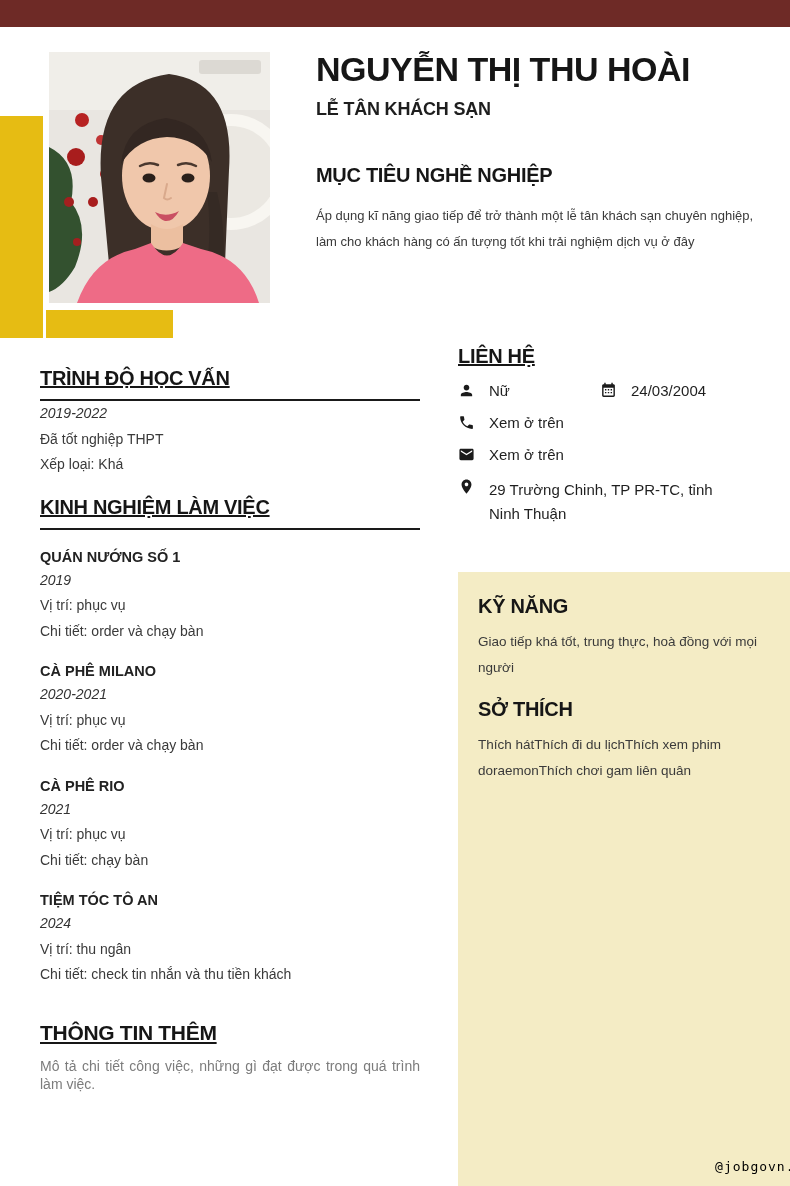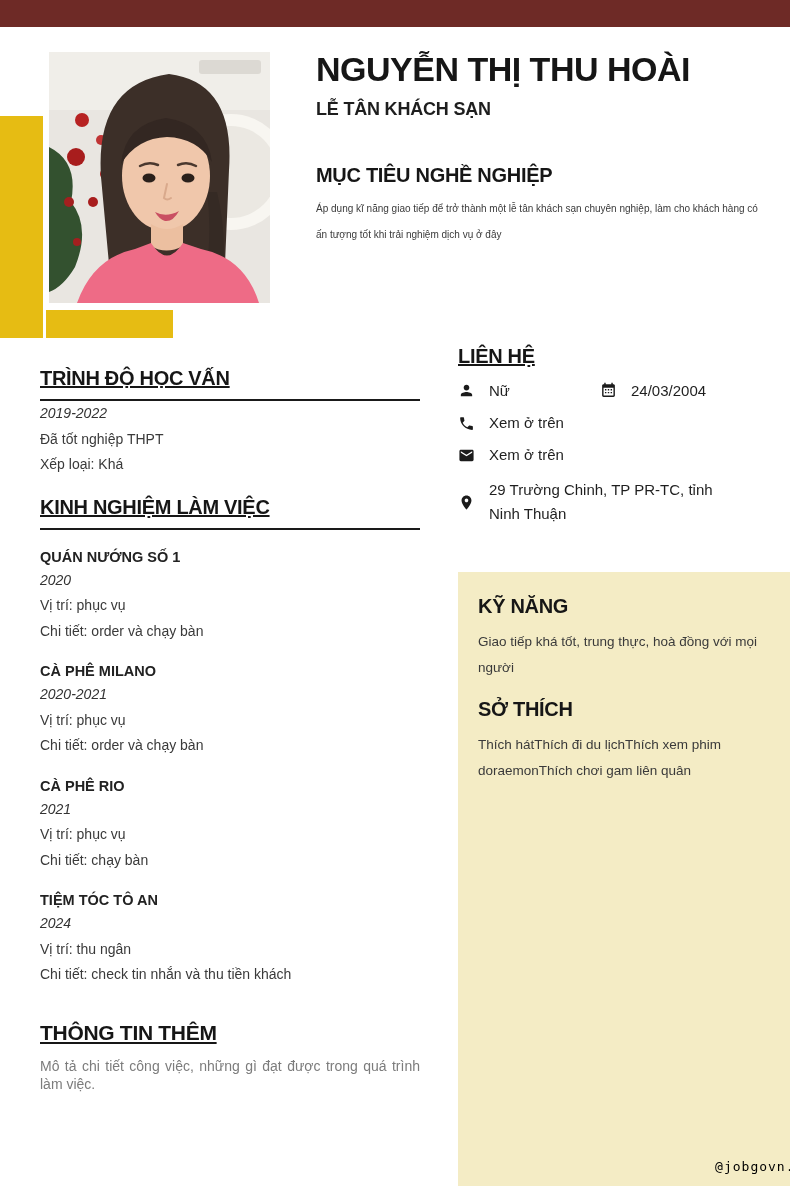--- a/index.html
+++ b/index.html
@@ -16,35 +16,35 @@
   .topbar{position:absolute;left:0;top:0;width:790px;height:27px;background:#6e2a26;}
   .accent-v{position:absolute;left:0;top:116px;width:43px;height:222px;background:var(--yellow);}
   .accent-h{position:absolute;left:46px;top:310px;width:127px;height:28px;background:var(--yellow);}
   .photo{position:absolute;left:49px;top:52px;width:221px;height:251px;}
   .photo svg{display:block;width:100%;height:100%;}
 
   .header{position:absolute;left:316px;top:50px;width:455px;}
   .name{margin:0;font-size:34px;line-height:38px;font-weight:bold;color:var(--ink);letter-spacing:-0.5px;}
   .jobtitle{margin-top:11px;font-size:18px;font-weight:bold;color:#1e1e1e;letter-spacing:-0.2px;}
   .obj-heading{margin-top:44px;font-size:20px;font-weight:bold;color:var(--ink);letter-spacing:-0.3px;}
-  .obj-text{margin-top:9px;font-size:10px;line-height:26px;color:var(--body);width:450px;}
+  .obj-text{margin-top:16px;font-size:13px;line-height:26px;color:var(--body);width:450px;}
 
   .left-col{position:absolute;left:40px;top:367px;width:380px;}
   .section-heading{font-size:20px;font-weight:bold;color:var(--ink);letter-spacing:-0.3px;text-decoration:underline;}
   .rule{border-bottom:2px solid #1a1a1a;margin-top:9px;}
   .entry-title{font-size:14.5px;font-weight:bold;color:#222222;margin-top:16px;line-height:22px;}
   .line{font-size:14px;line-height:25.5px;color:var(--body);}
   .year{font-style:italic;color:#333333;}
   .exp-heading{margin-top:18px;}
   .more-heading{margin-top:33px;font-size:21px;}
   .more-text{margin-top:12px;font-size:14px;line-height:18px;color:#7c7c7c;text-align:justify;}
 
   .right-col{position:absolute;left:458px;top:345px;width:312px;}
   .contact-rows{margin-top:14px;}
-  .c-row{display:flex;align-items:center;margin-bottom:14px;font-size:15px;color:#1f1f1f;line-height:18px;}
+  .c-row{display:flex;align-items:flex-start;margin-bottom:14px;font-size:15px;color:#1f1f1f;line-height:18px;}
   .c-cell{display:flex;align-items:flex-start;}
   .c-cell.first{width:142px;flex:none;}
   .c-icon{width:17px;height:17px;margin-right:14px;flex:none;margin-top:0px;}
   .c-icon svg{display:block;width:17px;height:17px;fill:#1b1b1b;}
   .addr{width:240px;line-height:24px;}
 
   .side-box{
     position:absolute;left:458px;top:572px;width:400px;height:614px;background:var(--pale);
     box-sizing:border-box;padding:23px 20px;
   }
@@ -112,21 +112,21 @@
       <div class="line year">2019-2022</div>
       <div class="line">Đã tốt nghiệp THPT</div>
       <div class="line">Xếp loại: Khá</div>
     </div>
 
     <div class="section-heading exp-heading">KINH NGHIỆM LÀM VIỆC</div>
     <div class="rule"></div>
 
     <div>
       <div class="entry-title">QUÁN NƯỚNG SỐ 1</div>
-      <div class="line year">2020</div>
+      <div class="line year">2019</div>
       <div class="line">Vị trí: phục vụ</div>
       <div class="line">Chi tiết: order và chạy bàn</div>
     </div>
     <div>
       <div class="entry-title">CÀ PHÊ MILANO</div>
       <div class="line year">2020-2021</div>
       <div class="line">Vị trí: phục vụ</div>
       <div class="line">Chi tiết: order và chạy bàn</div>
     </div>
     <div>

